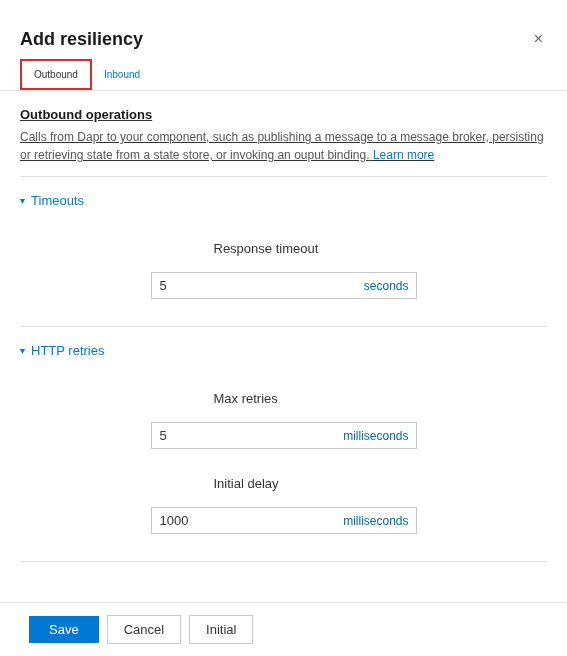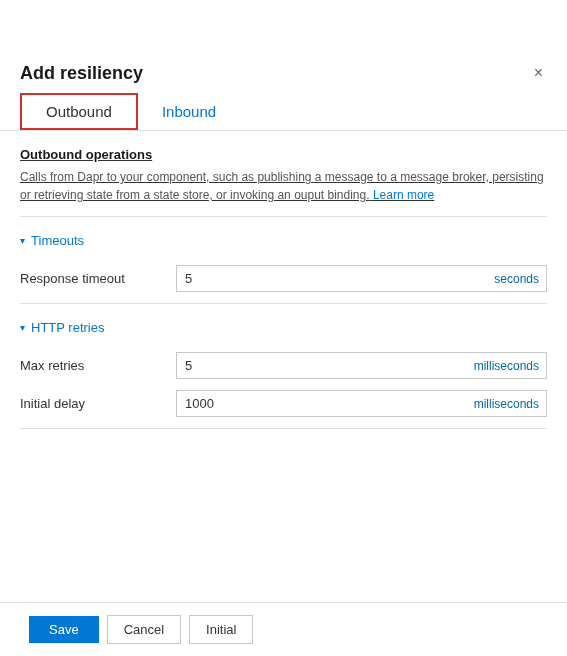--- a/index.html
+++ b/index.html
@@ -17,21 +17,20 @@
       background: #fff;
       display: flex;
       flex-direction: column;
       position: relative;
     }
     .dialog-header {
       display: flex;
       align-items: center;
       justify-content: space-between;
       padding: 27px 20px 8px 20px;
-      margin-top: 34px;
     }
     .dialog-title {
       font-size: 18px;
       font-weight: 600;
       color: #1a1a1a;
     }
     .close-btn {
       background: none;
       border: none;
       cursor: pointer;
@@ -40,23 +39,23 @@
       padding: 4px;
       line-height: 1;
     }
     .tabs {
       display: flex;
       padding: 0 20px;
       border-bottom: 1px solid #e0e0e0;
       gap: 0;
     }
     .tab {
-      padding: 8px 24px;
-      cursor: pointer;
-      font-size: 15px;
+      padding: 8px 12px;
+      cursor: pointer;
+      font-size: 10px;
       color: #333;
       border: none;
       background: none;
       position: relative;
     }
     .tab.active {
       border: 2px solid #d32f2f;
       color: #333;
       font-weight: 500;
     }
@@ -99,22 +98,23 @@
       font-size: 13px;
       font-weight: 500;
     }
     .chevron {
       font-size: 10px;
       color: #0078d4;
     }
     .form-row {
       display: flex;
       align-items: center;
-      margin: 11px 0;
+      margin: 27px 0;
       gap: 16px;
+      flex-direction: column;
     }
     .form-label {
       width: 140px;
       font-size: 13px;
       color: #333;
       flex-shrink: 0;
     }
     .input-wrapper {
       flex: 1;
       position: relative;

